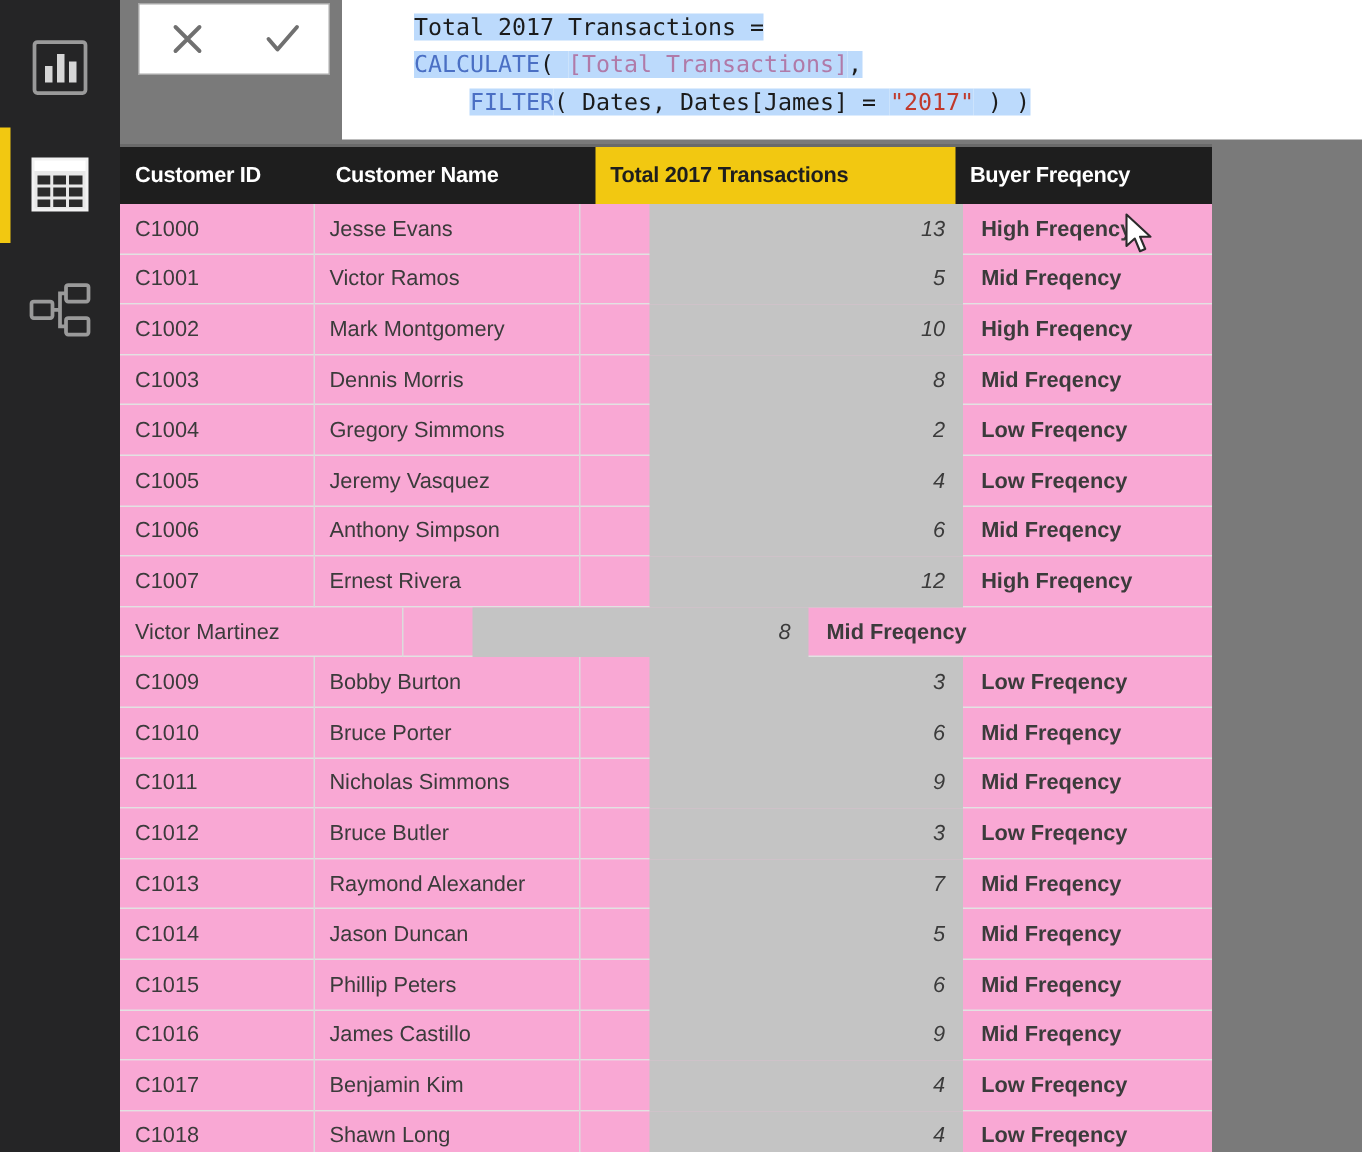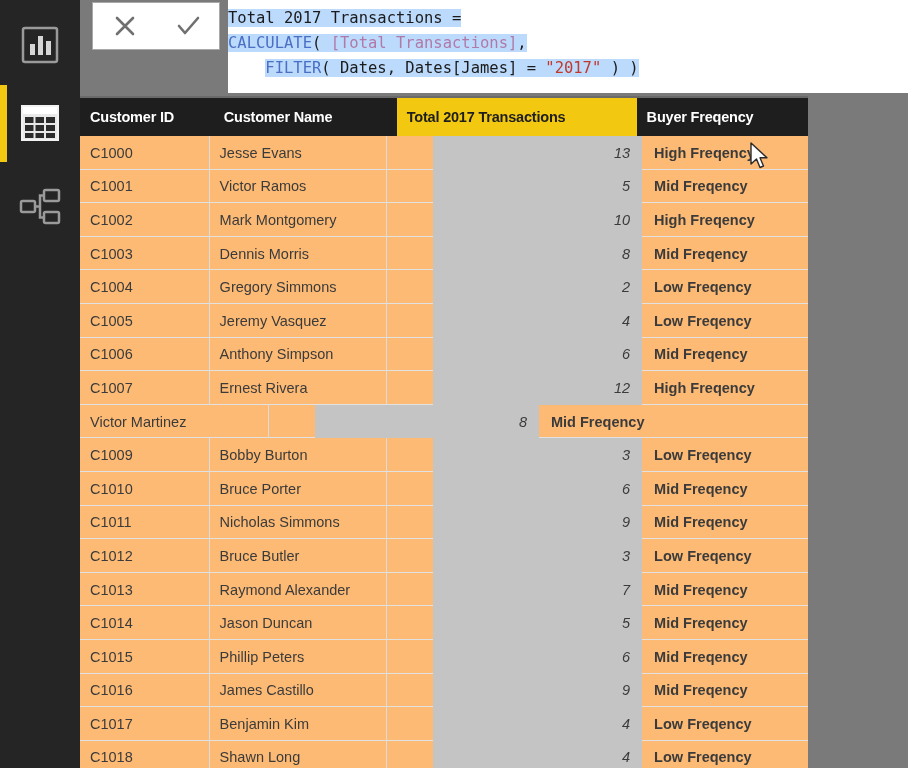--- a/index.html
+++ b/index.html
@@ -88,20 +88,21 @@
     overflow: hidden;
   }
 
   .formula-line {
     font-family: "DejaVu Sans Mono", monospace;
     font-size: 15.5px;
     line-height: 25px;
     white-space: pre;
     color: #1b1b1b;
     height: 25px;
+    margin-left: 48px;
   }
   .formula-line .sel {
     background: #bcdafc;
   }
 
   .tok-fn      { color: #4a6fc4; }
   .tok-measure { color: #b07aa8; }
   .tok-str     { color: #c0392b; }
   .tok-plain   { color: #1b1b1b; }
 
@@ -136,21 +137,21 @@
     white-space: nowrap;
   }
   .hcell.c-id    { width: 138px; }
   .hcell.c-name  { width: 189px; }
   .hcell.c-num   { width: 248px; background: #f2c811; color: #1e1e1e; }
   .hcell.c-freq  { width: 177px; }
 
   .grid-row {
     display: flex;
     height: 33.6px;
-    background: #fdba74;
+    background: #f9a8d4;
     border-bottom: 1px solid #e2e2e2;
   }
 
   .cell {
     display: flex;
     align-items: center;
     font-size: 14.5px;
     color: #3b3b3b;
     padding: 0 10px;
     height: 33.6px;

